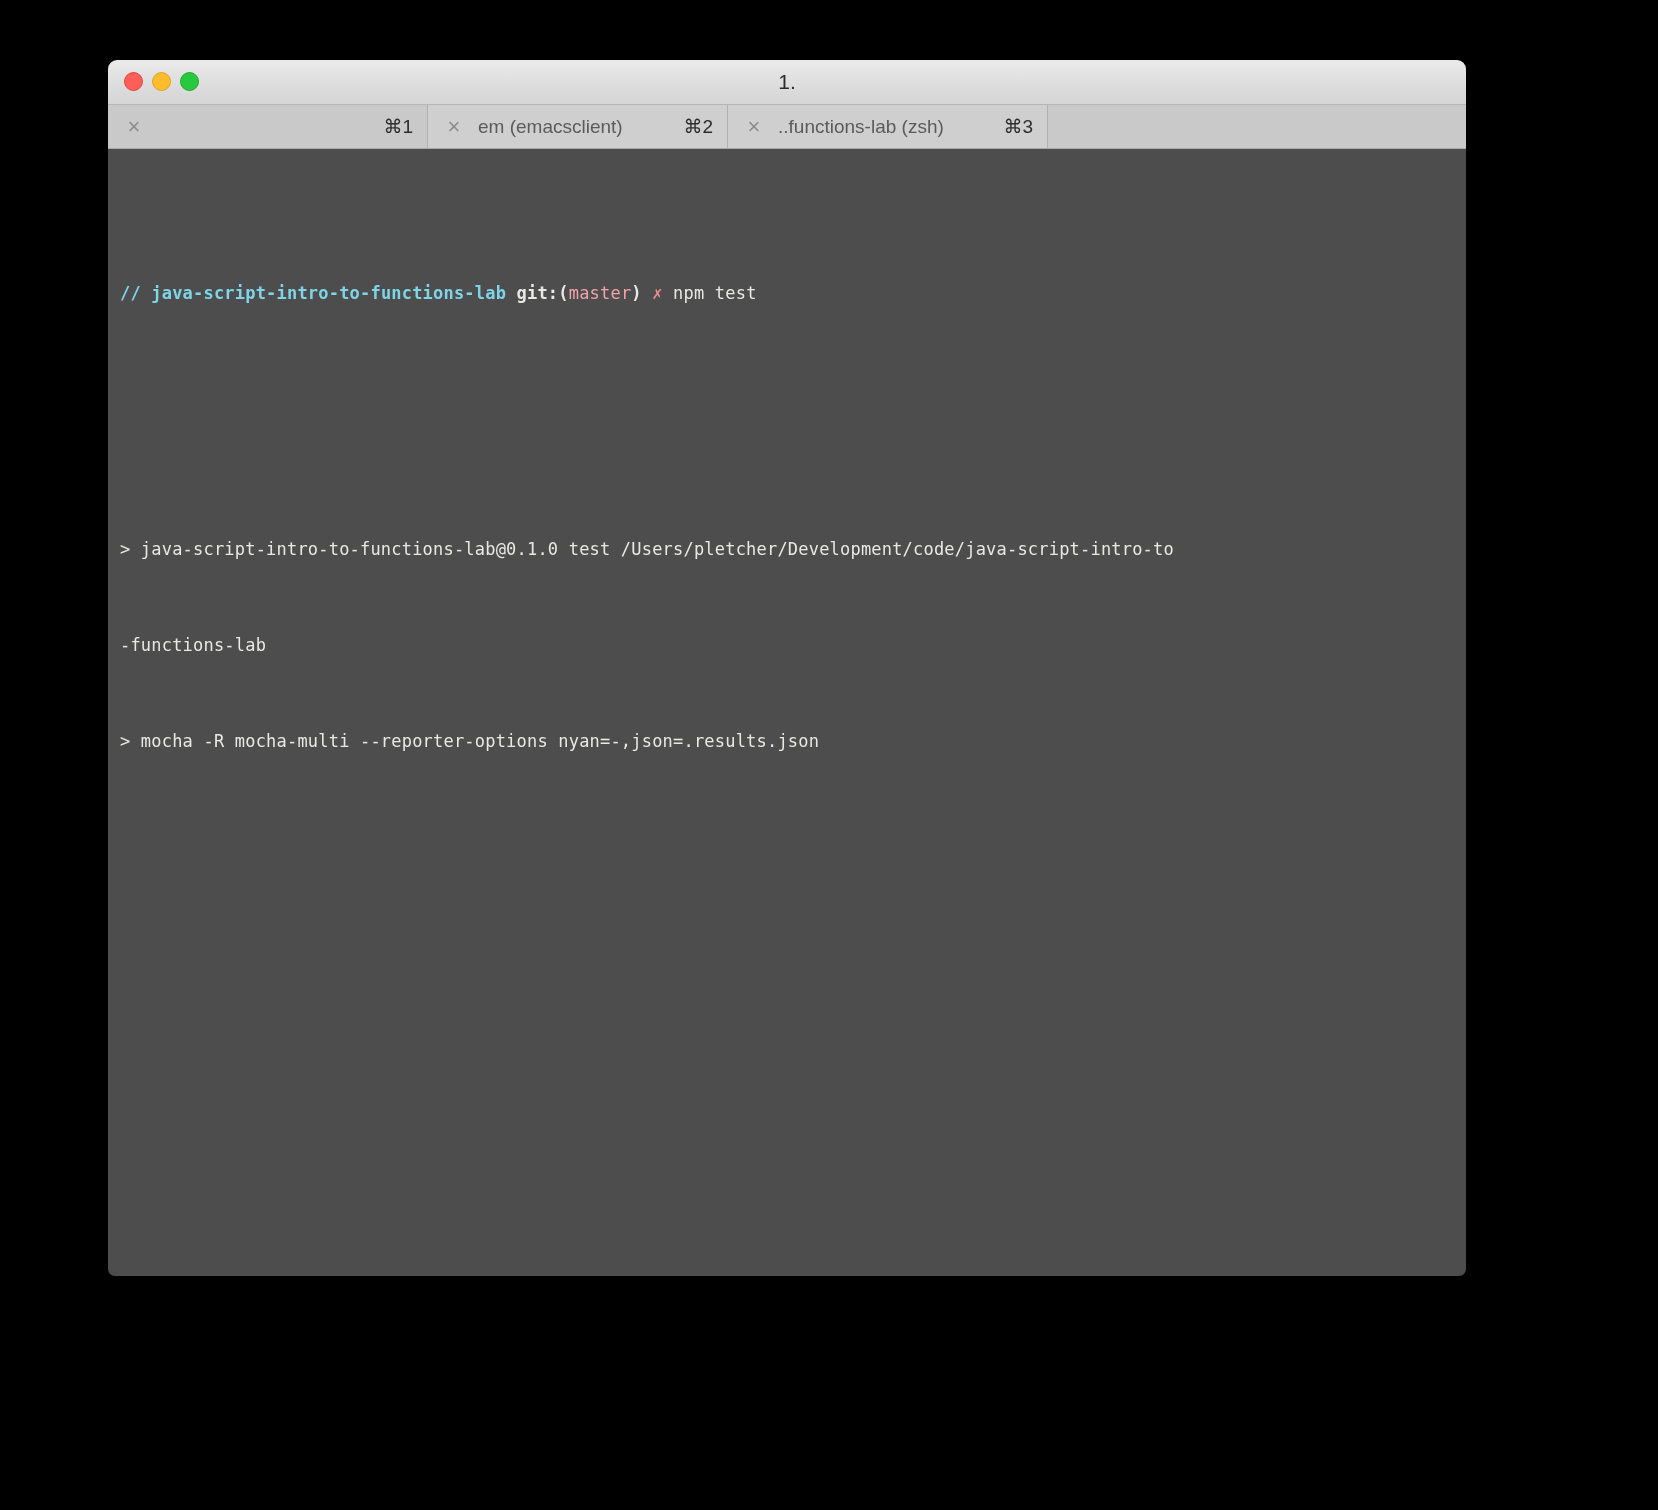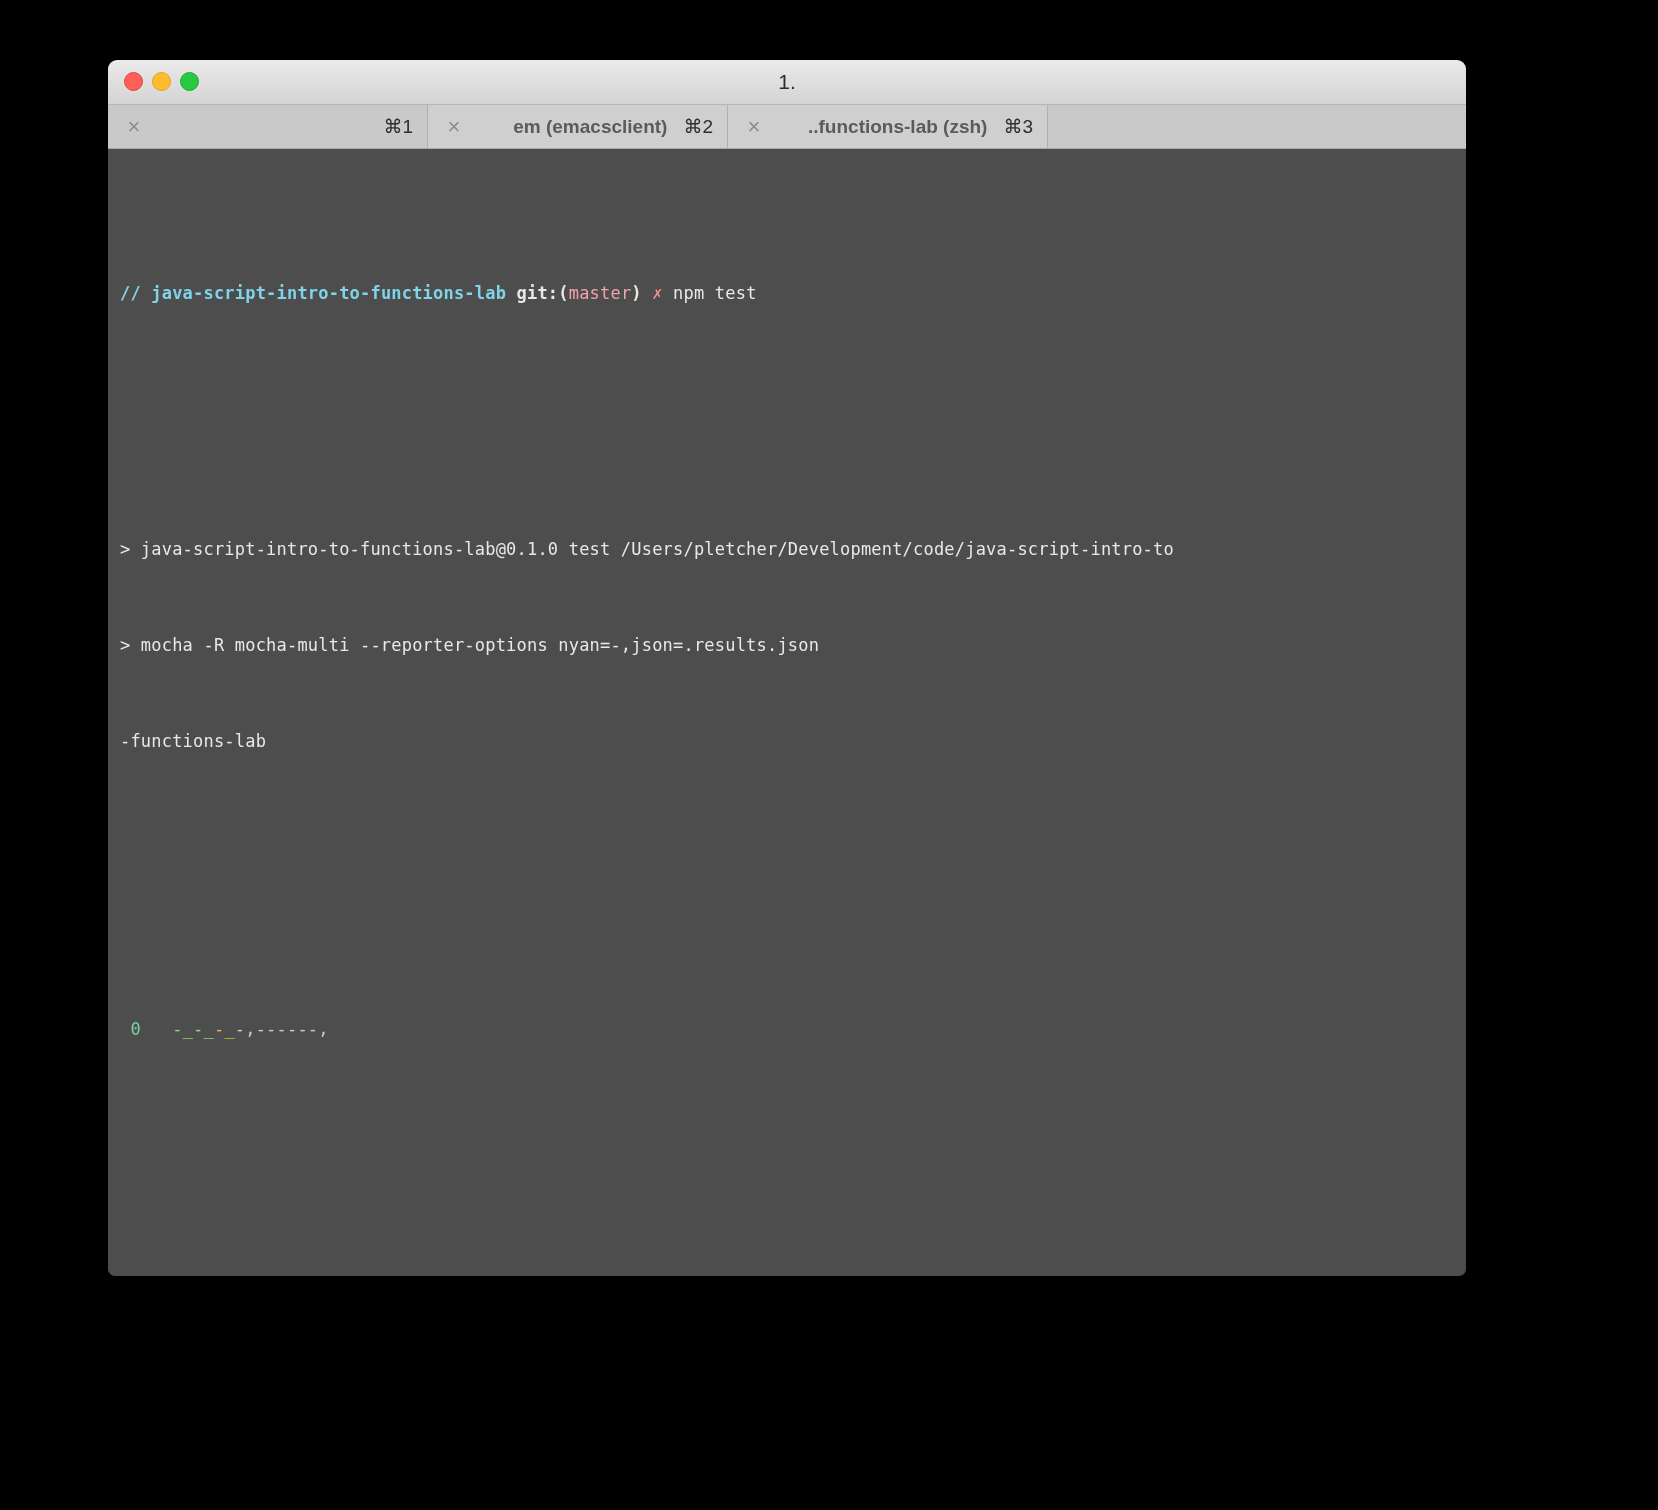--- a/index.html
+++ b/index.html
@@ -96,23 +96,22 @@
   .tab .tab-close {
     font-size: 22px;
     color: #8c8c8c;
     line-height: 1;
     width: 24px;
     text-align: center;
     flex: 0 0 24px;
   }
   .tab .tab-label {
     flex: 1 1 auto;
-    text-align: right;
+    text-align: left;
     padding: 0 12px;
-    font-weight: bold;
   }
   .tab .tab-key {
     flex: 0 0 auto;
     color: #2d2d2d;
     font-size: 19px;
     padding-left: 4px;
   }
   #tab0 { width: 320px; }
   #tab1 { width: 300px; }
   #tab2 { width: 320px; }
@@ -189,27 +188,26 @@
   </div>
 
   <div id="terminal">
 
     
     <div class="line"><span class="c-slash c-bold">//</span> <span class="c-cyan c-bold">java-script-intro-to-functions-lab</span> <span class="c-white c-bold">git:(</span><span class="c-pink">master</span><span class="c-white c-bold">)</span> <span class="c-red">✗</span> <span class="c-white">npm test</span></div>
 
     <div class="blank"></div>
 
     <div class="line c-white">&gt; java-script-intro-to-functions-lab@0.1.0 test /Users/pletcher/Development/code/java-script-intro-to</div>
+    <div class="line c-white">-functions-lab</div>
     <div class="line c-white">&gt; mocha -R mocha-multi --reporter-options nyan=-,json=.results.json</div>
-    <div class="line c-white">-functions-lab</div>
 
     <div class="blank"></div>
 
     
-    <div class="line"> <span class="c-num-g">0</span>   <span class="c-lgreen">-</span><span class="c-lgreen">_</span><span class="c-lgreen">-</span><span class="c-lgreen">_</span><span class="c-yellow">-</span><span class="c-yellow">_</span><span class="c-ltgray">-</span><span class="c-ltgray">,------,</span></div>
     
 
     
 
     
     
     
 
     
 

